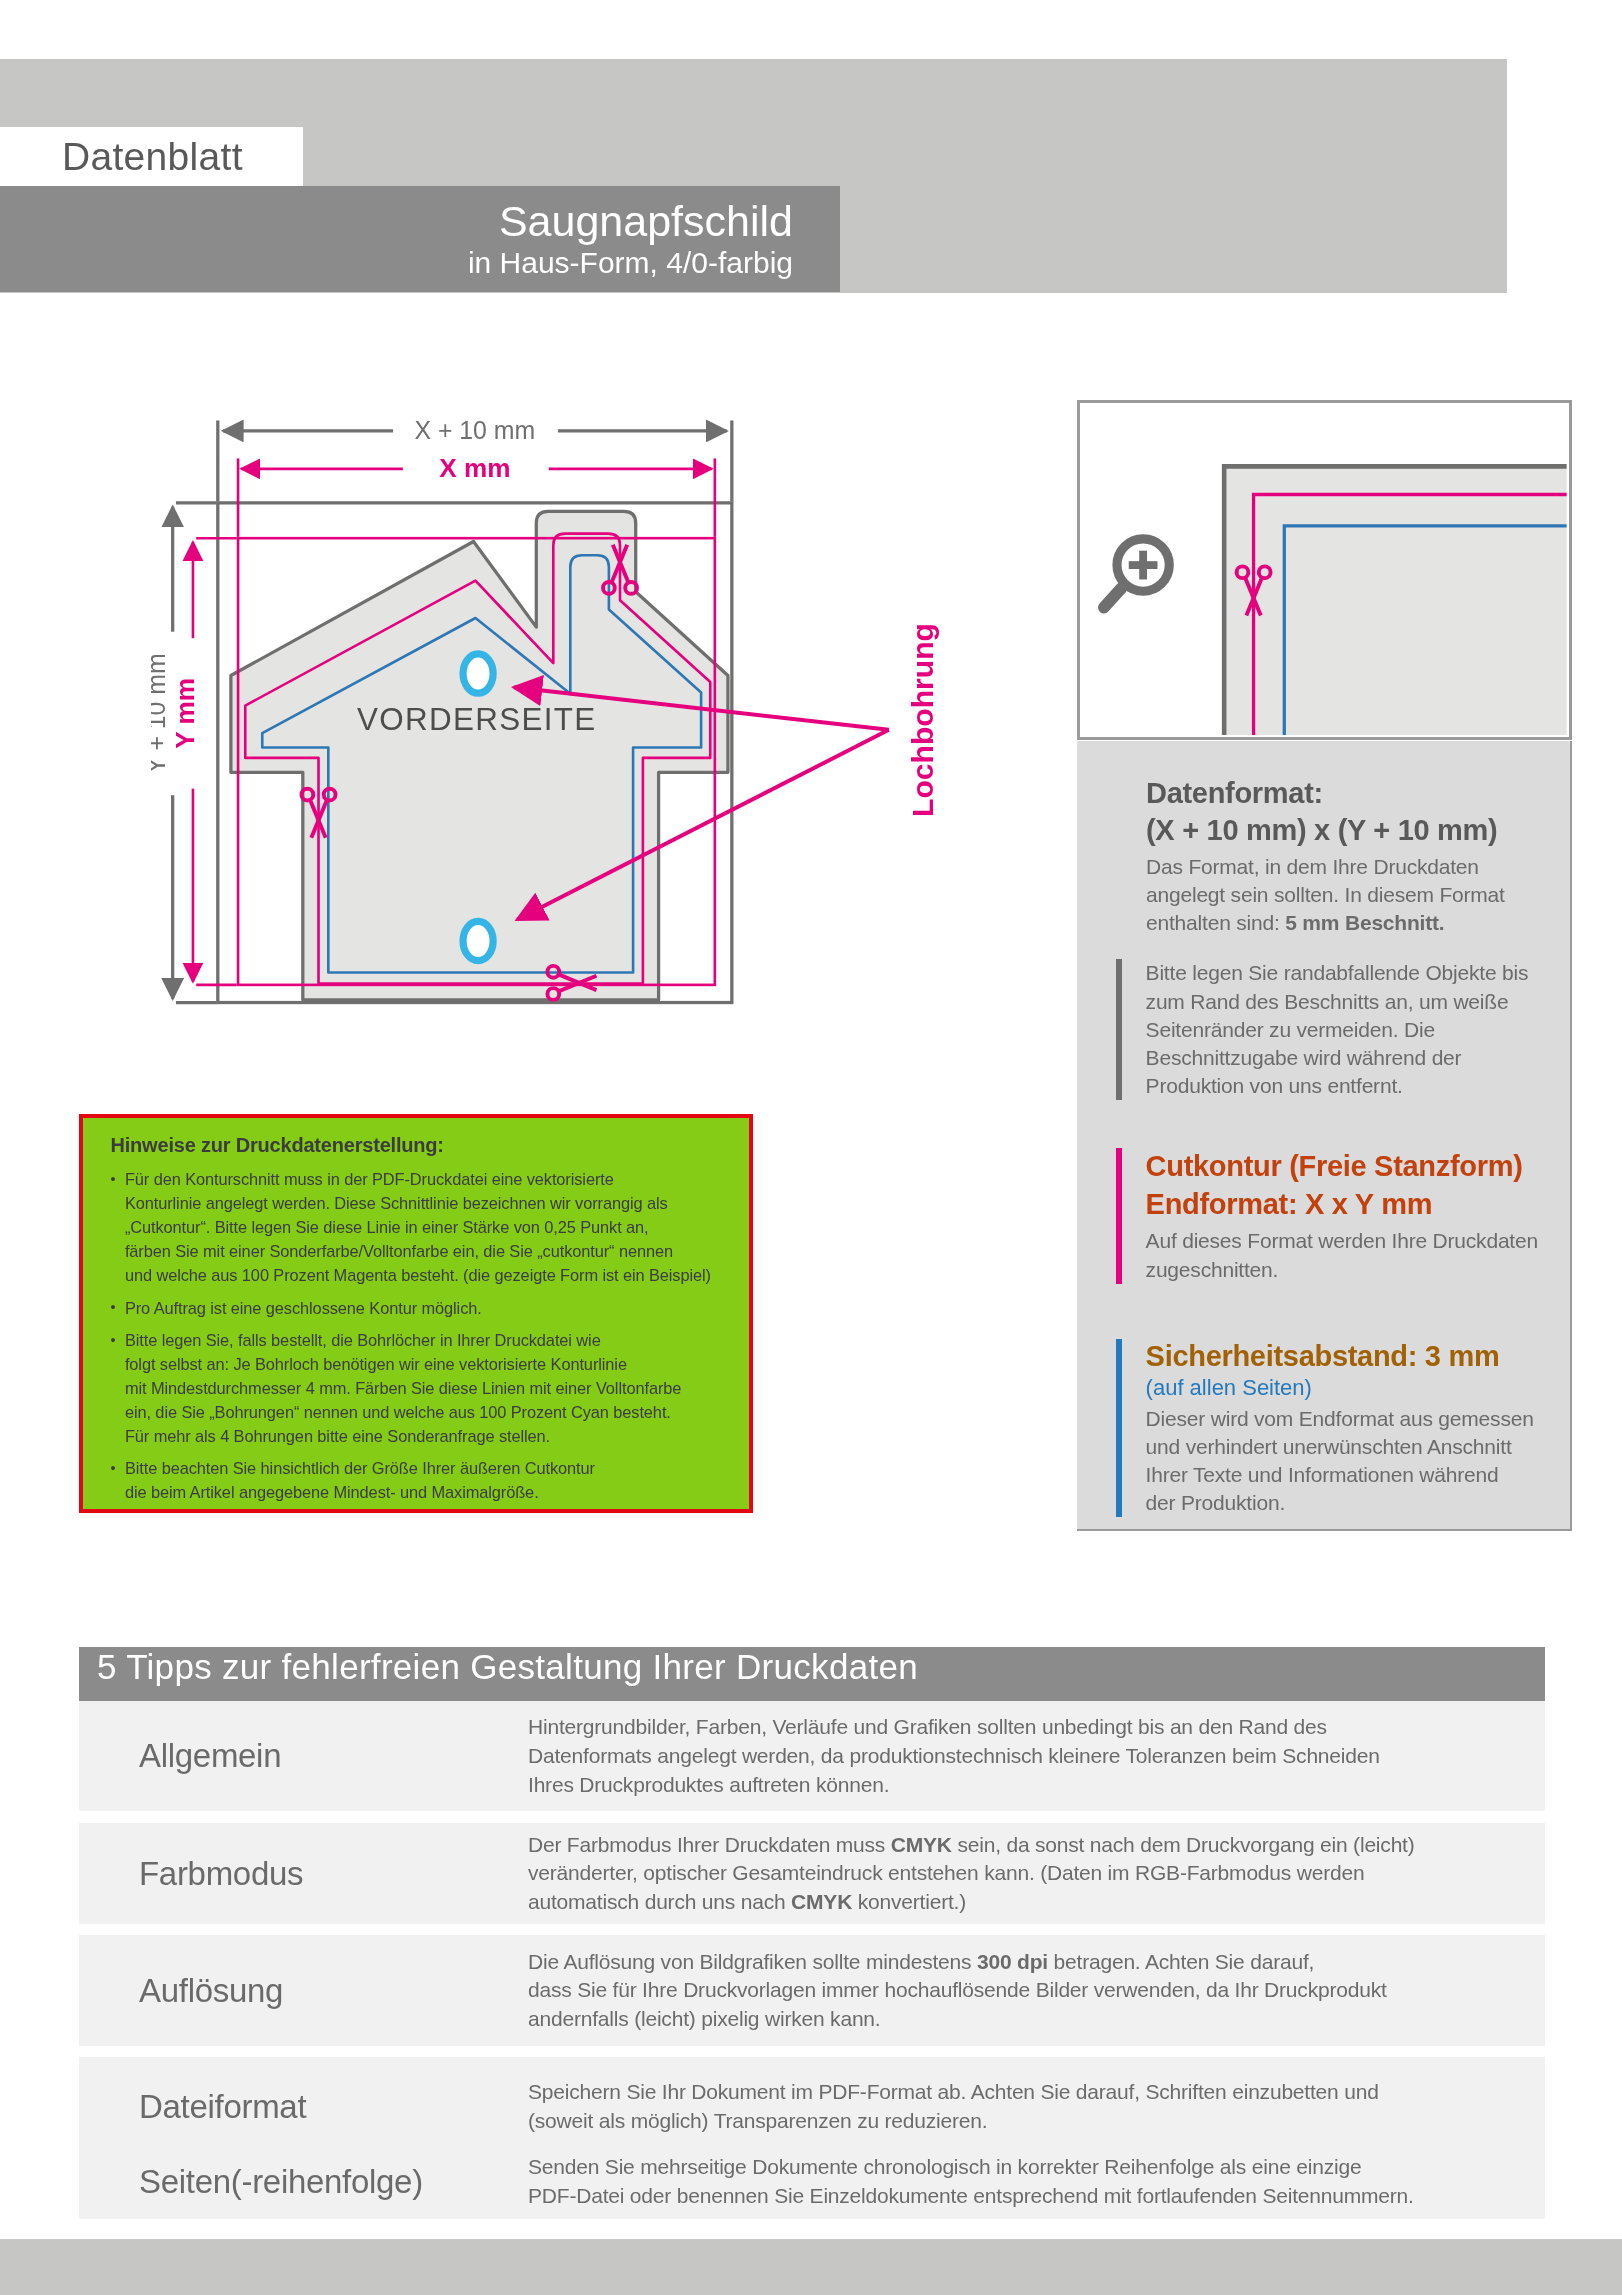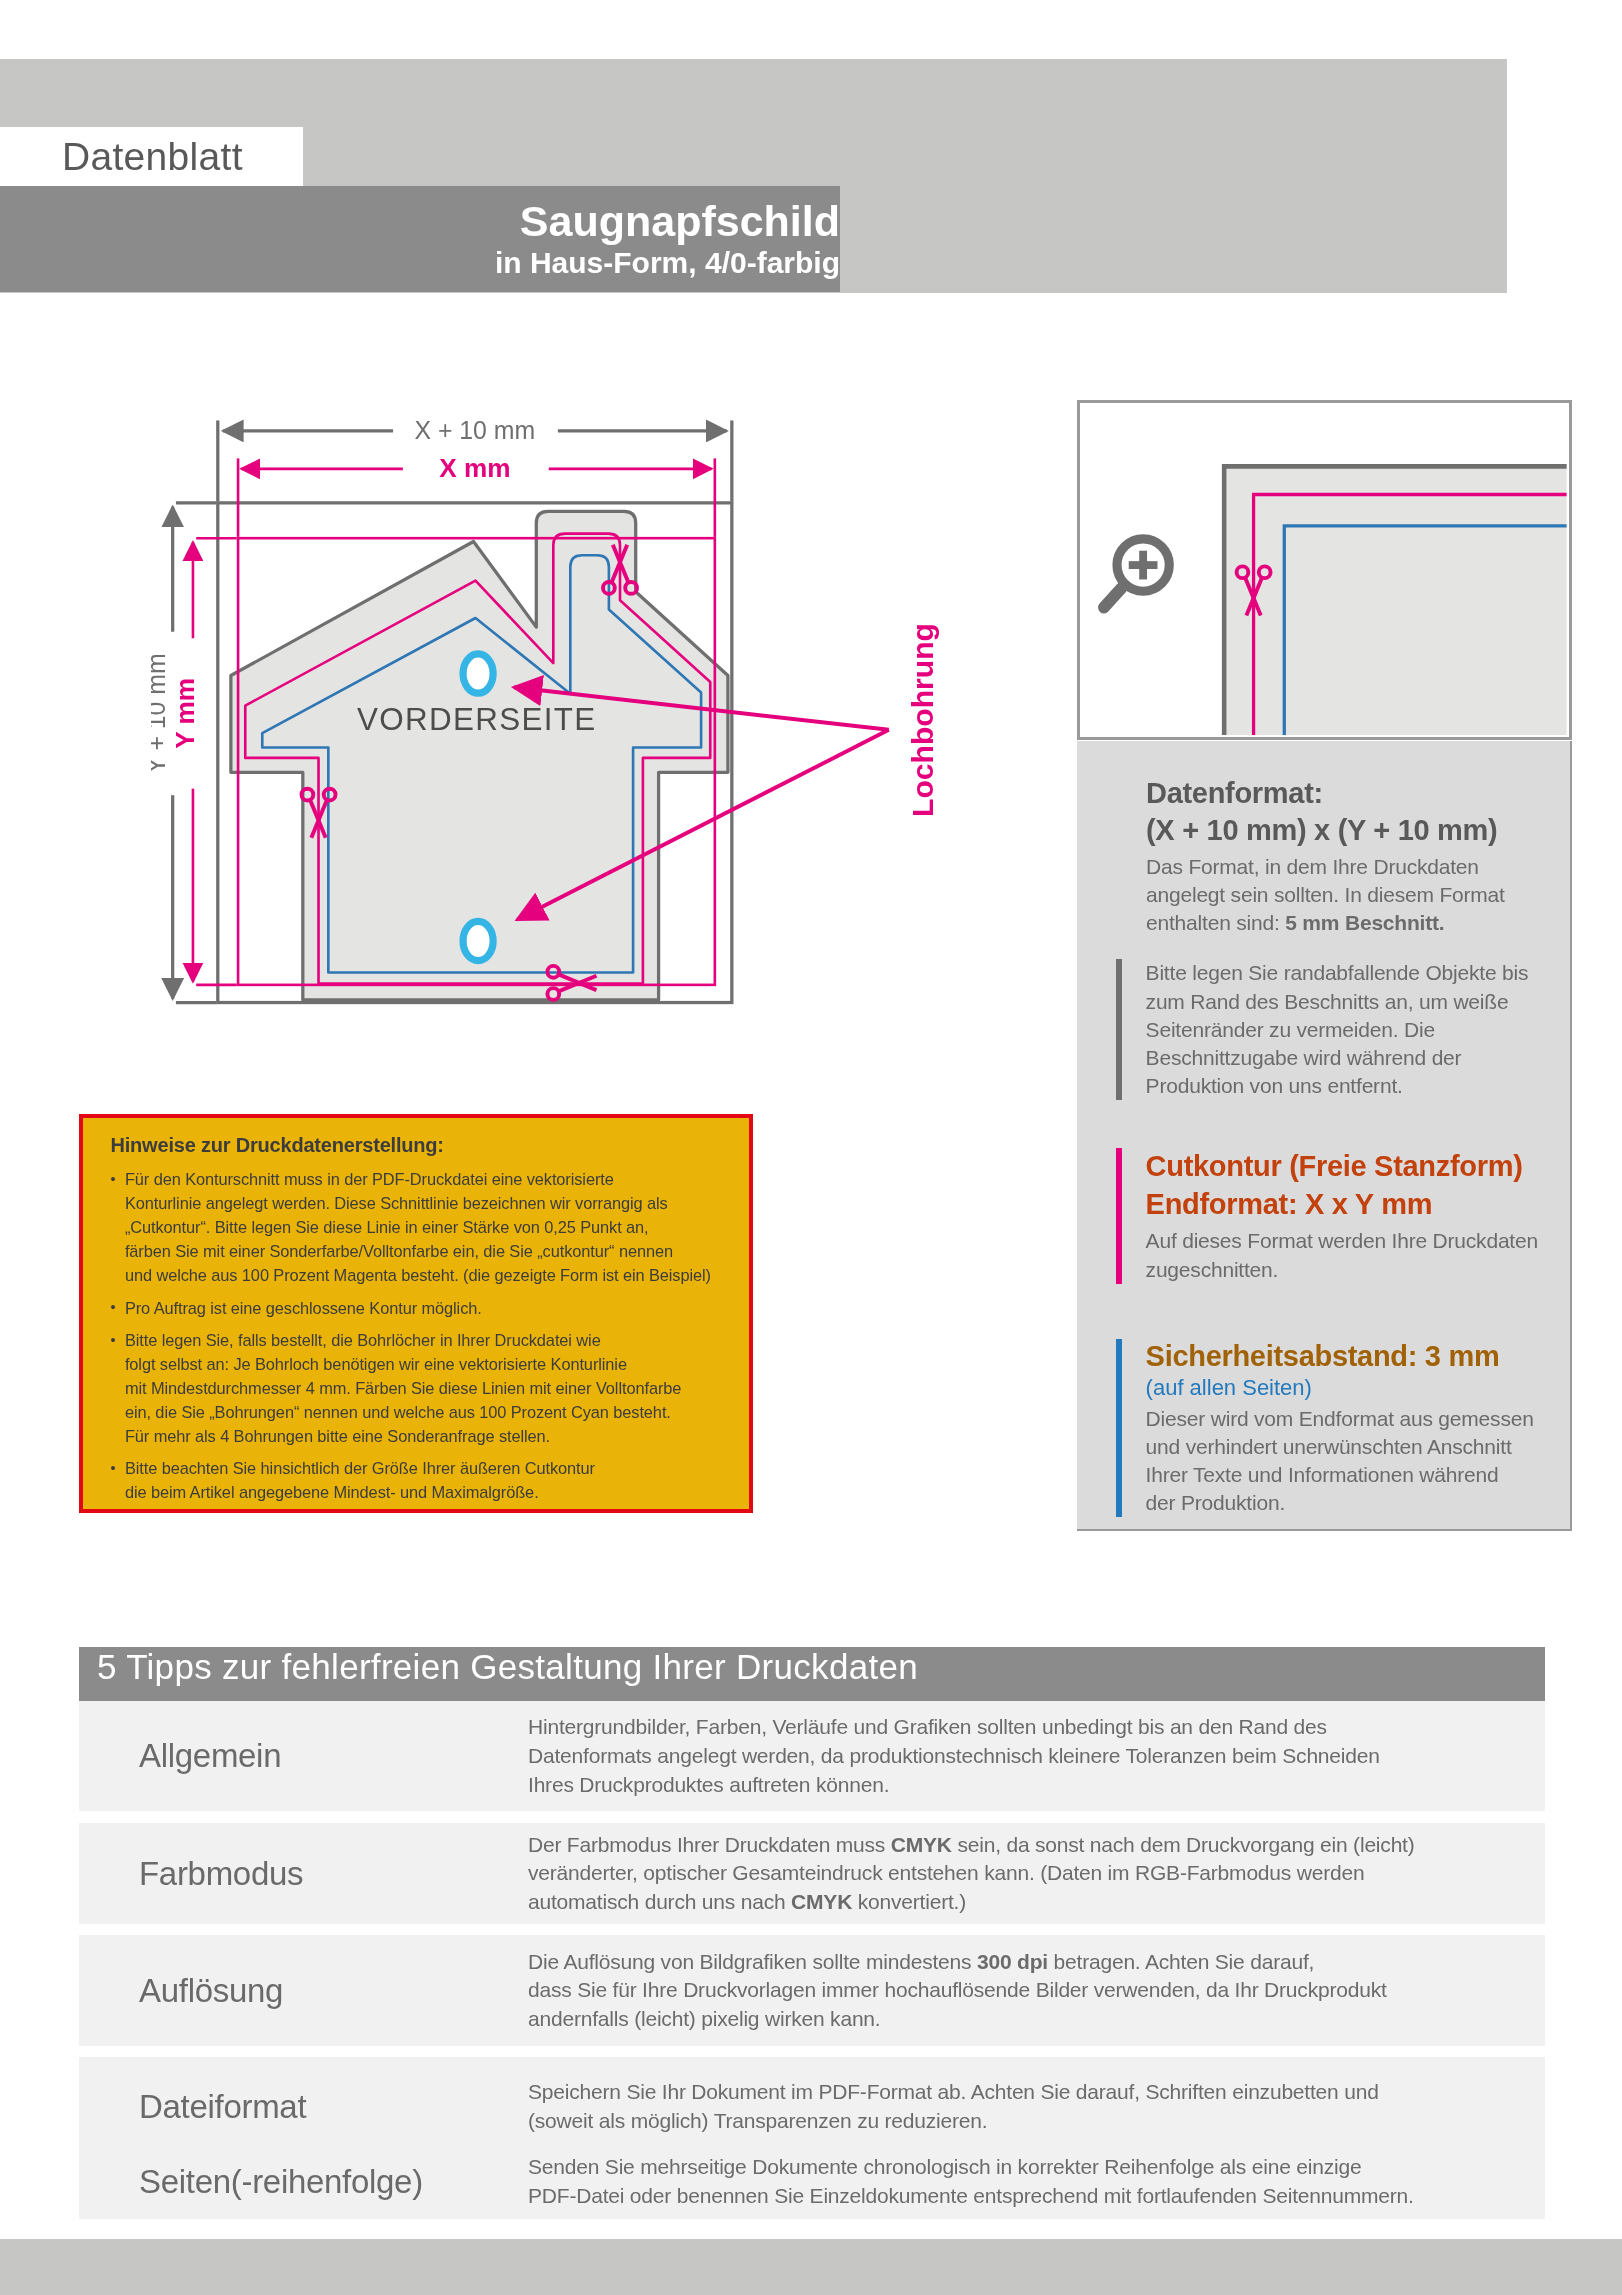--- a/index.html
+++ b/index.html
@@ -8,21 +8,21 @@
   .abs{position:absolute;}
   .pre{white-space:pre-line;}
 
   
   .hdr-silver{left:0;top:59px;width:1507px;height:234px;background:#c6c6c5;}
   .hdr-datenblatt{left:0;top:127px;width:303px;height:60px;background:#ffffff;
       display:flex;align-items:center;padding-left:62px;box-sizing:border-box;
       font-size:39px;color:#595959;letter-spacing:0.3px;}
   .hdr-bar{left:0;top:186px;width:840px;height:106px;background:#8b8b8b;color:#ffffff;
       display:flex;flex-direction:column;justify-content:center;align-items:flex-end;
-      box-sizing:border-box;font-weight:bold;}
+      padding-right:47px;box-sizing:border-box;}
   .hdr-title{font-size:43px;line-height:1.12;}
   .hdr-sub{font-size:30px;line-height:1.2;}
 
   
   .diagram{left:151px;top:393px;}
   .detailbox{left:1077px;top:400px;width:495px;height:340px;background:#ffffff;
       border:3.9px solid #9a9a9a;box-sizing:border-box;}
   .detailsvg{position:absolute;left:0;top:0;}
 
   
@@ -32,21 +32,21 @@
   .panel h3{margin:0;font-size:29px;line-height:1.28;color:#595959;letter-spacing:-0.3px;}
   .panel .body{font-size:21px;line-height:1.34;color:#6b6b6b;letter-spacing:-0.2px;margin-top:3.9px;}
   .barblock{border-left:6.5px solid #6f6f6f;padding-left:23.6px;margin-left:-30px;margin-top:22px;}
   .barblock.mag{border-left-color:#e5007d;margin-top:48px;}
   .barblock.blu{border-left-color:#2379bd;margin-top:55px;}
   .h-mag{margin:0;font-size:29px;line-height:1.3;color:#c2410c;font-weight:bold;letter-spacing:-0.3px;}
   .h-blu{margin:0;font-size:29px;line-height:1.2;color:#a16207;font-weight:bold;letter-spacing:-0.3px;}
   .sub-blu{font-size:22px;color:#2379bd;margin-top:1.3px;}
 
   
-  .redbox{left:79px;top:1114px;width:674px;height:399px;background:#eab308;
+  .redbox{left:79px;top:1114px;width:674px;height:399px;background:#84cc16;
       border:4.6px solid #e30613;box-sizing:border-box;padding:15.7px 19.6px 10.5px 27.5px;}
   .redbox .title{font-size:20px;font-weight:bold;color:#3c3c3c;letter-spacing:-0.2px;}
   .redbox ul{list-style:none;margin:11.8px 0 0 0;padding:0;}
   .redbox li{display:flex;font-size:16.4px;line-height:1.46;color:#3c3c3c;letter-spacing:-0.1px;margin-bottom:8.5px;}
   .redbox li .dot{flex:0 0 14.4px;font-size:14.4px;padding-top:0.7px;}
 
   
   .tipsbar{left:79px;top:1609px;width:1466px;height:74px;background:#8b8b8b;
       display:flex;align-items:flex-start;padding-left:18px;box-sizing:border-box;
       color:#ffffff;font-size:35px;letter-spacing:0.3px;margin-top:38px;}

